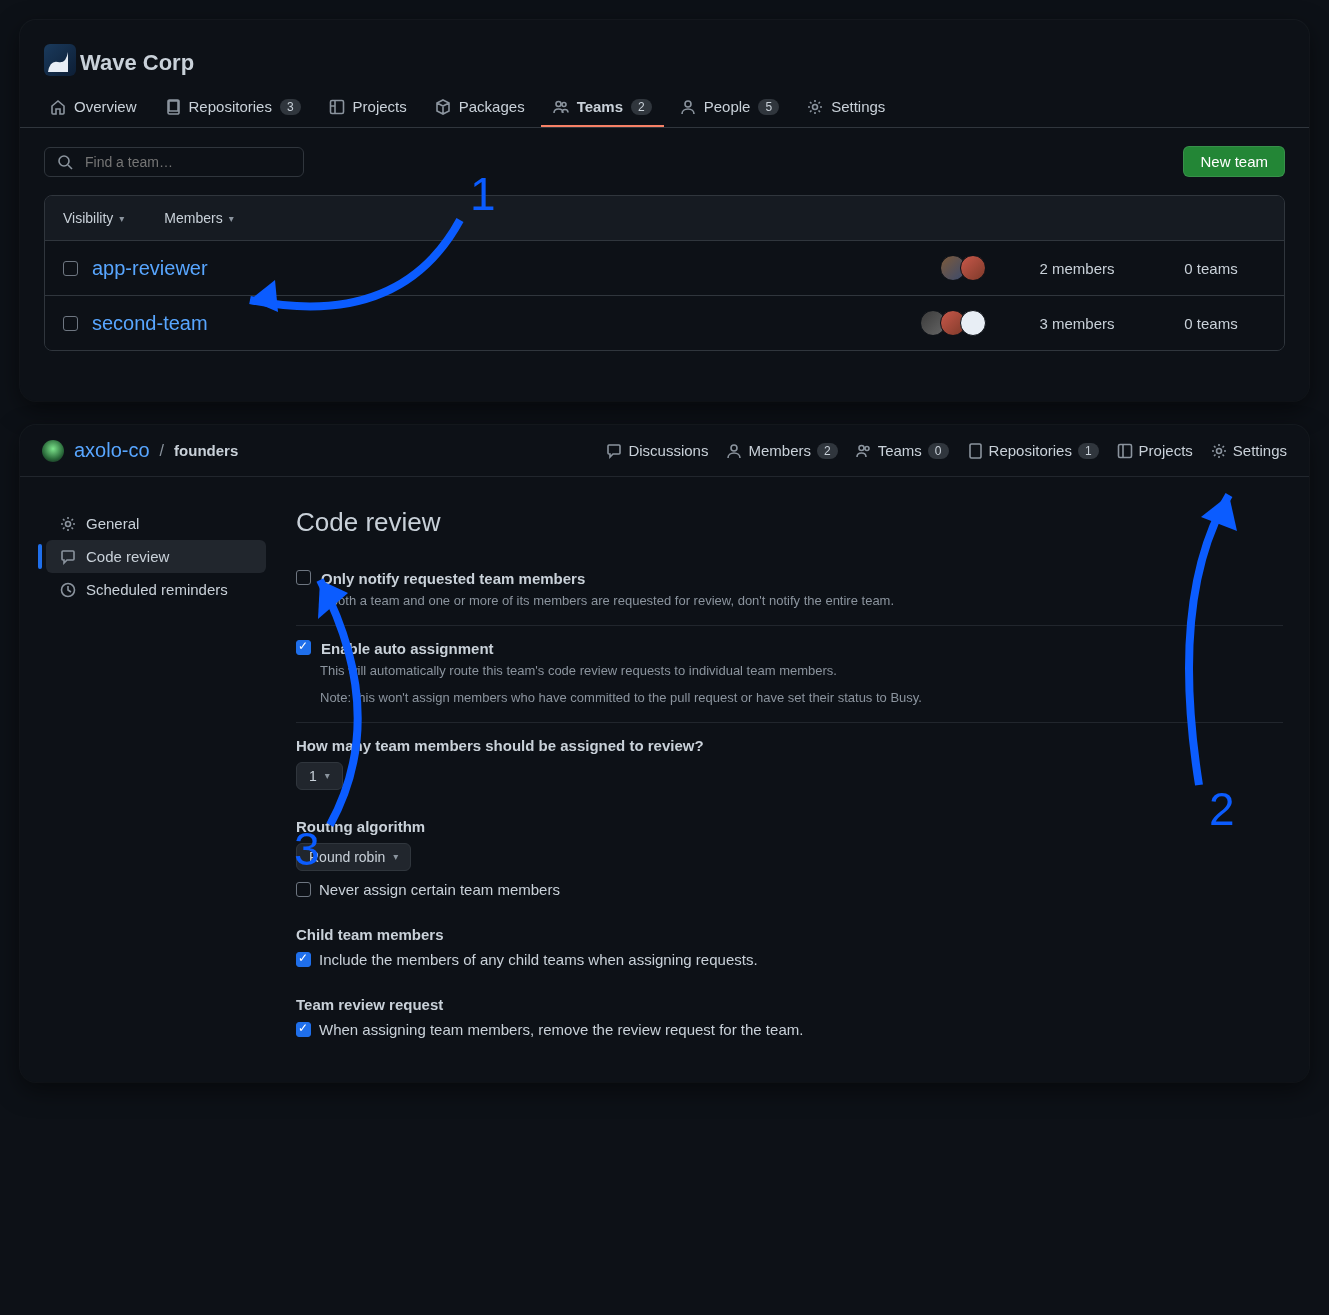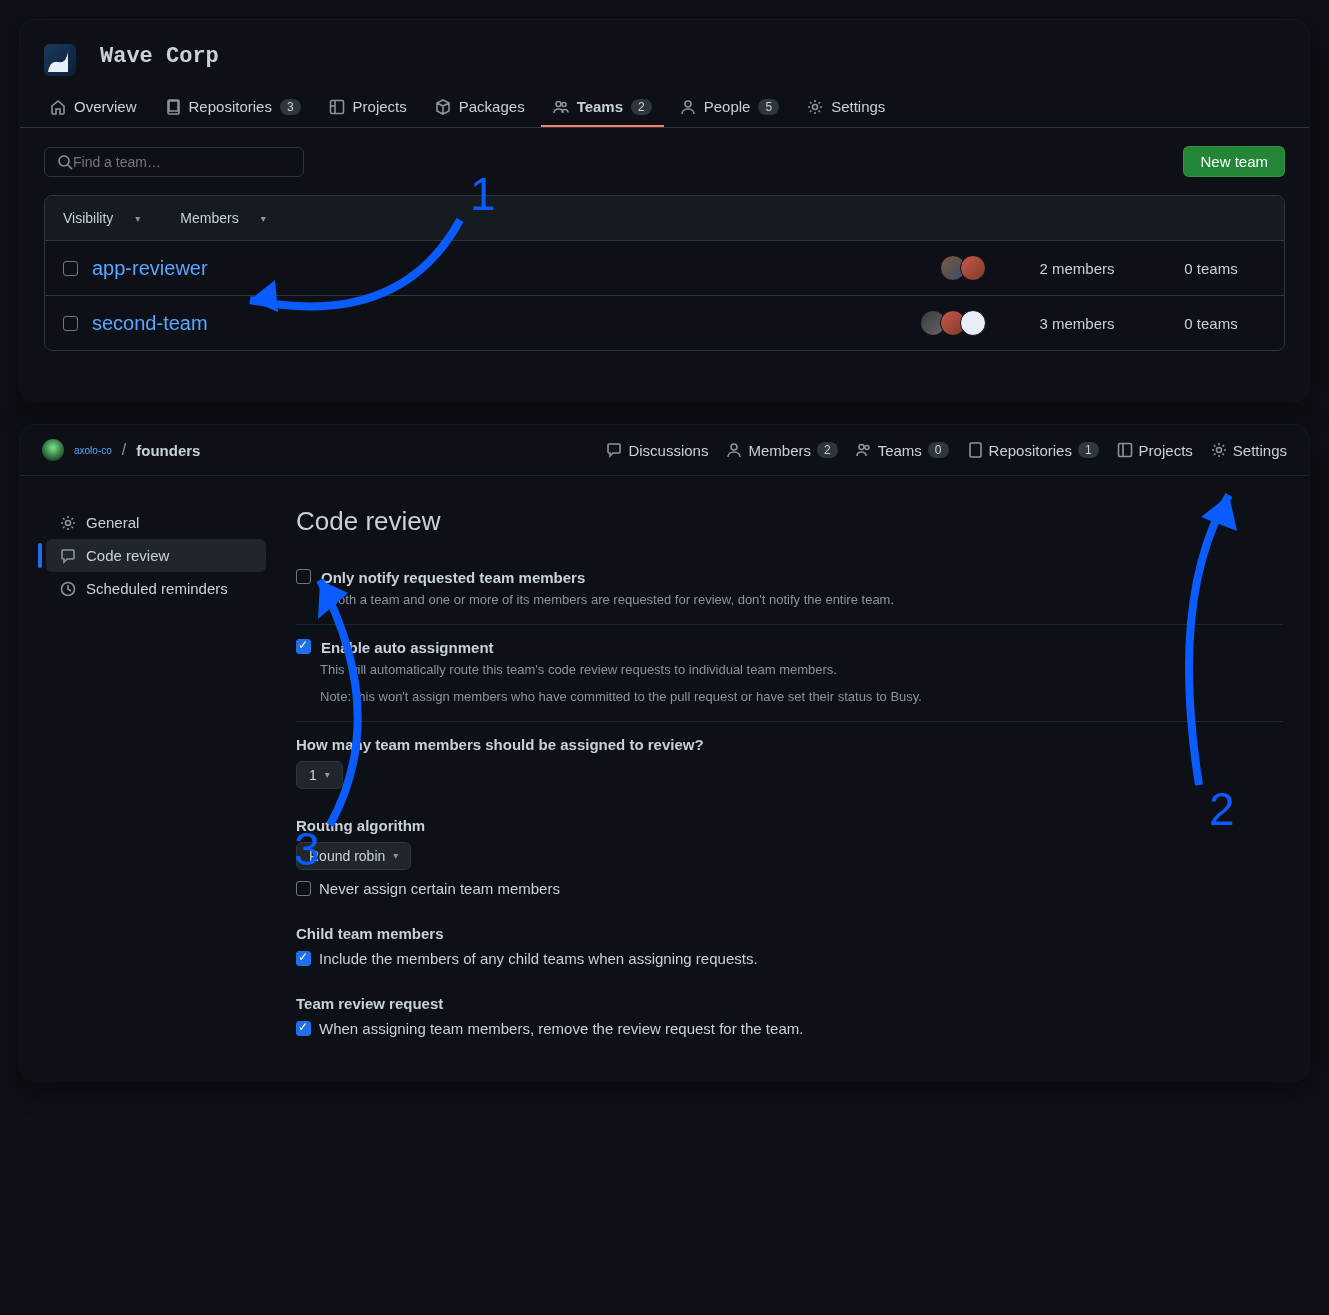--- a/index.html
+++ b/index.html
@@ -15,40 +15,40 @@
   border-radius: 16px;
   box-shadow: 0 8px 24px rgba(0,0,0,0.5), 0 0 0 1px rgba(48,54,61,0.3);
   margin-bottom: 24px;
   position: relative;
   overflow: hidden;
 }
 .panel1 { padding: 24px 0 50px 0; }
 .panel2 { padding: 0; }
 
 
-.org-header { display:flex; align-items:flex-start; gap:24px; padding: 0 24px 12px 24px; font-family: Liberation Mono, monospace;}
+.org-header { display:flex; align-items:flex-end; gap:4px; padding: 0 24px 12px 24px;}
 .org-logo { width:32px; height:32px; border-radius:6px; background: linear-gradient(135deg,#1a3a5c,#0d1e35); position:relative; overflow:hidden;}
 .org-logo::after { content:""; position:absolute; left:4px; bottom:4px; width:20px; height:20px; background:#e8eef5; clip-path: path("M0 20 Q2 8 10 10 Q18 12 20 0 L20 20 Z"); }
 .org-name { font-size:22px; font-weight:600; color:#c9d1d9; }
 
 .tabs { display:flex; gap:4px; padding: 0 18px; border-bottom:1px solid #30363d; }
 .tab { display:flex; align-items:center; gap:8px; padding:10px 12px; font-size:15px; color:#c9d1d9; cursor:pointer; border-bottom:2px solid transparent;}
 .tab.active { border-bottom-color:#f78166; font-weight:600;}
 .counter { background:#30363d; color:#c9d1d9; border-radius:10px; font-size:12px; padding:1px 7px; font-weight:500; min-width:20px; text-align:center;}
 
 .search-row { display:flex; justify-content:space-between; align-items:center; padding: 18px 24px; gap:12px;}
-.search-box { display:flex; align-items:center; gap:0; background:#0d1117; border:1px solid #30363d; border-radius:6px; padding:6px 12px; width:260px;}
+.search-box { display:flex; align-items:center; gap:12px; background:#0d1117; border:1px solid #30363d; border-radius:6px; padding:6px 12px; width:260px;}
 .search-box input { background:transparent; border:none; outline:none; color:#c9d1d9; font-size:14px; width:100%; }
 .btn-primary { background:#238636; color:#fff; border:1px solid rgba(240,246,252,0.1); padding:6px 16px; border-radius:6px; font-size:15px; font-weight:500; cursor:pointer;}
 
 .team-table { margin: 0 24px; border:1px solid #30363d; border-radius:8px; overflow:hidden; background:#161b22;}
 .team-head { display:flex; align-items:center; padding:14px 18px; background:#161b22; border-bottom:1px solid #30363d;}
 .team-head .left { display:flex; align-items:center; gap:12px; flex:1;}
 .team-head .right { display:flex; gap:40px;}
-.col-link { display:flex; align-items:center; gap:20px; font-size:14px; color:#c9d1d9; cursor:pointer;}
+.col-link { display:flex; align-items:center; gap:4px; font-size:14px; color:#c9d1d9; cursor:pointer;}
 .team-row { display:flex; align-items:center; padding:14px 18px; border-bottom:1px solid #30363d; background:#0d1117;}
 .team-row:last-child { border-bottom:none;}
 .team-row .cb { margin-right:14px;}
 .team-name { color:#58a6ff; font-size:20px; flex:0 0 auto;}
 .team-row .spacer { flex:1;}
 .avatars { display:flex; }
 .avatar { width:26px; height:26px; border-radius:50%; border:1px solid #0d1117; margin-left:-6px; background: linear-gradient(135deg,#7d5a3a,#3a4a6d);}
 .avatar:nth-child(2){background:linear-gradient(135deg,#c9584a,#7d3a2a);}
 .avatar:nth-child(3){background:#e8eef5;}
 .avatar.grey { background: linear-gradient(135deg,#3a3a3a,#666);}
@@ -56,21 +56,21 @@
 .team-col { width:110px; text-align:center; font-size:15px; color:#c9d1d9;}
 
 input[type=checkbox].cb { width:15px; height:15px; appearance:none; border:1px solid #6e7681; border-radius:3px; background:#0d1117; cursor:pointer; position:relative;}
 input[type=checkbox].cb:checked { background:#1f6feb; border-color:#1f6feb;}
 input[type=checkbox].cb:checked::after { content:"✓"; position:absolute; top:-2px; left:1px; font-size:12px; color:#fff;}
 
 
 .breadcrumb { display:flex; align-items:center; justify-content:space-between; padding:14px 22px; border-bottom:1px solid #21262d;}
 .bc-left { display:flex; align-items:center; gap:10px;}
 .axolo-logo { width:22px; height:22px; border-radius:50%; background: radial-gradient(circle at 50% 40%, #7ce38b 0%, #2a6a3a 60%, #0d1117 100%); position:relative;}
-.bc-link { color:#58a6ff; font-size:10px;}
+.bc-link { color:#58a6ff; font-size:20px;}
 .slash { color:#8b949e;}
 .bc-current { color:#c9d1d9; font-size:15px; font-weight:600;}
 .bc-right { display:flex; gap:18px; align-items:center;}
 .bc-tab { display:flex; align-items:center; gap:6px; font-size:15px; color:#c9d1d9; cursor:pointer;}
 
 .settings-body { display:flex; padding: 30px 26px 30px 26px; gap:30px;}
 .side-nav { width:220px; flex-shrink:0;}
 .side-item { display:flex; align-items:center; gap:10px; padding:8px 14px; font-size:15px; color:#c9d1d9; border-radius:6px; cursor:pointer; position:relative;}
 .side-item.active { background:#21262d;}
 .side-item.active::before { content:""; position:absolute; left:-8px; top:4px; bottom:4px; width:4px; background:#1f6feb; border-radius:2px;}

